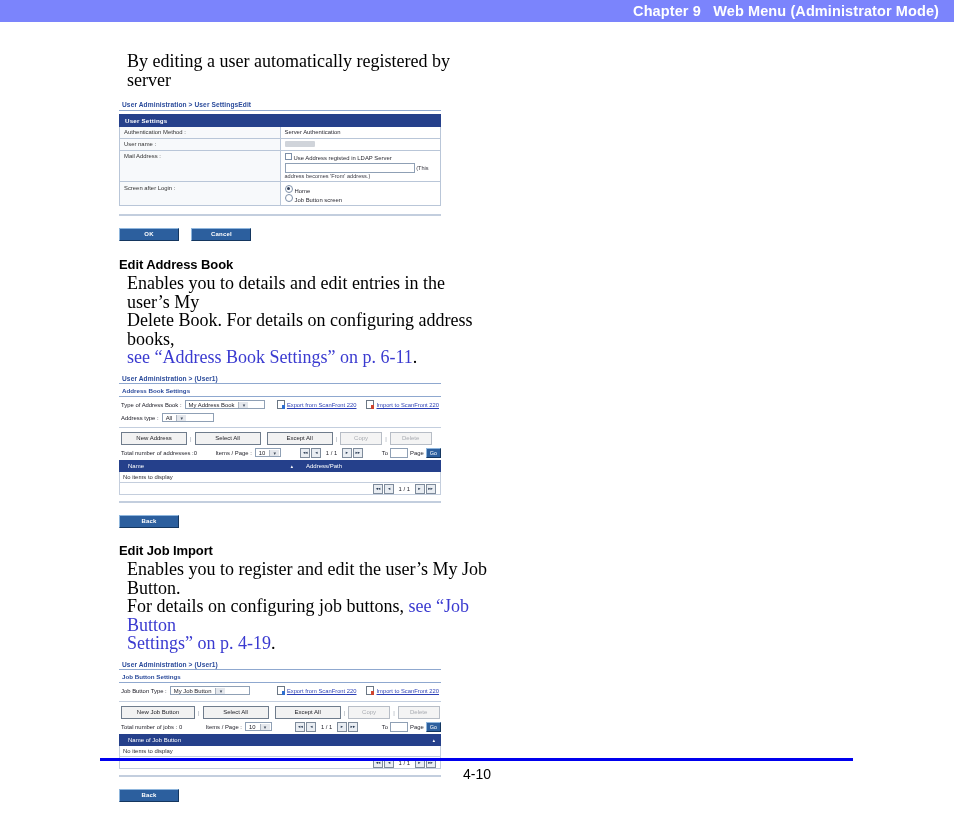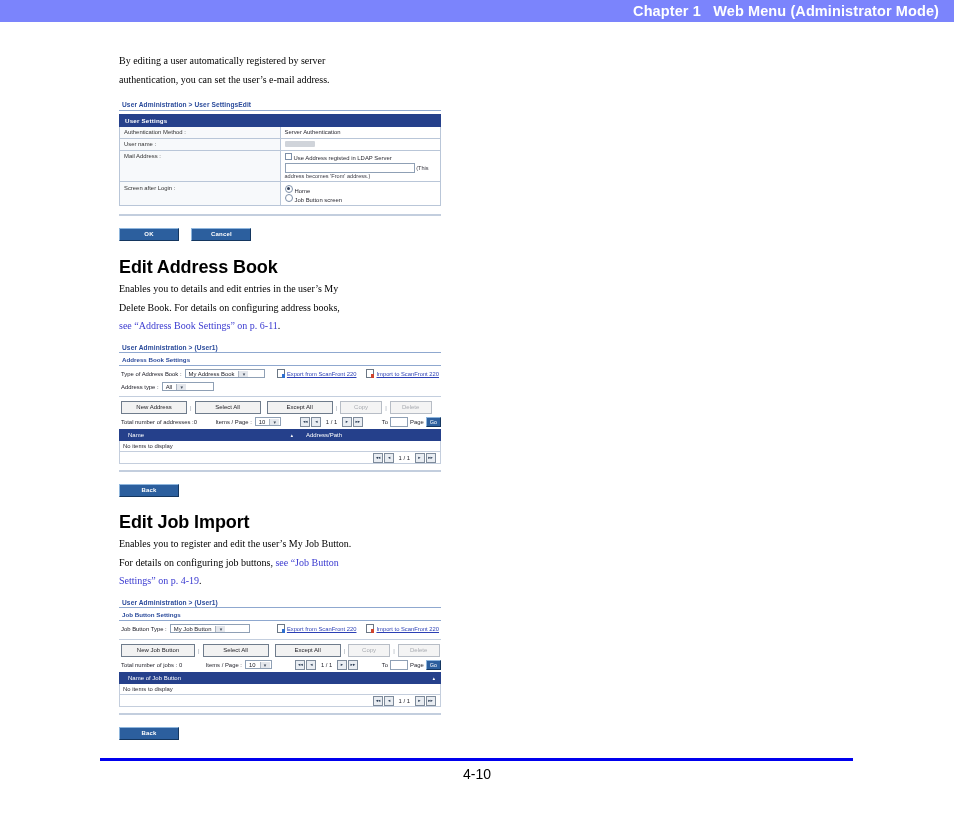--- a/index.html
+++ b/index.html
@@ -44,34 +44,34 @@
     width: 954px;
   }
   .col {
     position: absolute;
     left: 119px;
     width: 380px;
     top: 0;
   }
 
   p.body-text {
-    margin: 0;
-    font-size: 10px;
+    margin: 8px;
+    font-size: 18px;
     line-height: 18.5px;
     color: #000000;
     font-family: "Liberation Serif", serif;
   }
   .link {
     color: #3a3ad0;
   }
   h2.section-heading {
     margin: 0;
     font-family: "Liberation Sans", sans-serif;
     font-weight: bold;
-    font-size: 18px;
+    font-size: 13px;
     color: #000000;
     letter-spacing: -0.1px;
   }
 
   
   .figure {
     position: relative;
     font-family: "Liberation Sans", sans-serif;
     color: #20202a;
     background: #ffffff;
@@ -368,29 +368,28 @@
     text-align: center;
     font-family: "Liberation Sans", sans-serif;
     font-size: 14px;
     color: #000000;
   }
 </style>
 </head>
 <body>
 
 <div class="page-header">
-  <span class="chapter-title">Chapter 1   Web Menu (Administrator Mode)</span>
+  <span class="chapter-title">Chapter 9   Web Menu (Administrator Mode)</span>
 </div>
 
 <div class="content">
 <div class="col">
 
   <p class="body-text" style="margin-top:30px;">
     <span>By editing a user automatically registered by server</span><br>
-    <span>authentication, you can set the user’s e-mail address.</span>
   </p>
 
   <div class="figure" style="margin-top:12px;">
     <div class="fig-breadcrumb">User Administration &gt; User SettingsEdit</div>
 
     <table class="settings">
       <tbody>
             <tr>
         <th class="th-bar" colspan="2">User Settings</th>
       </tr>

